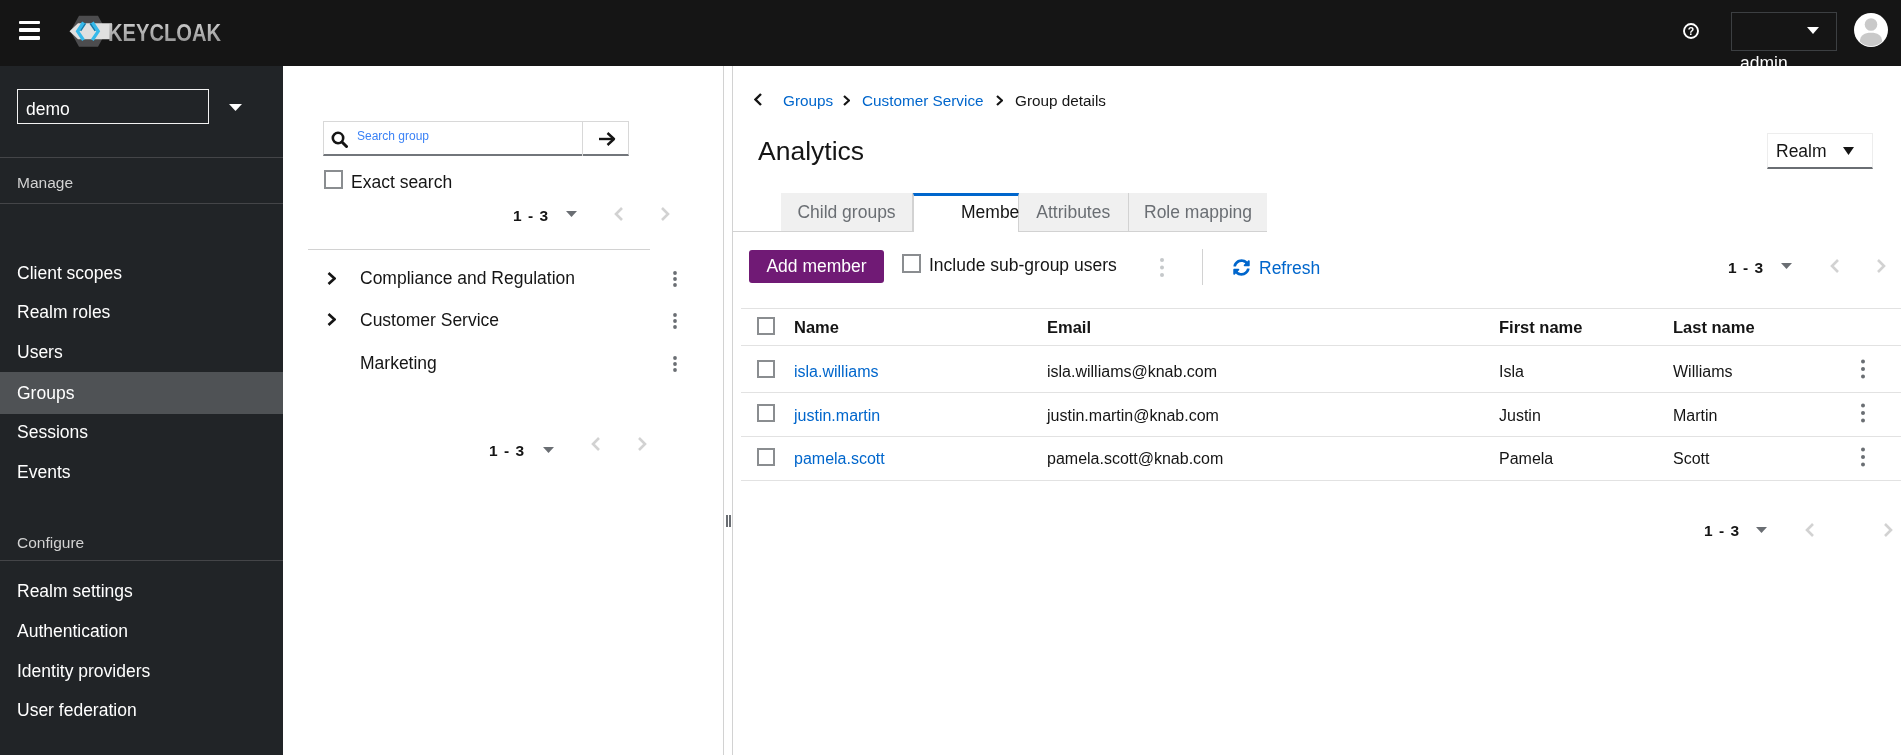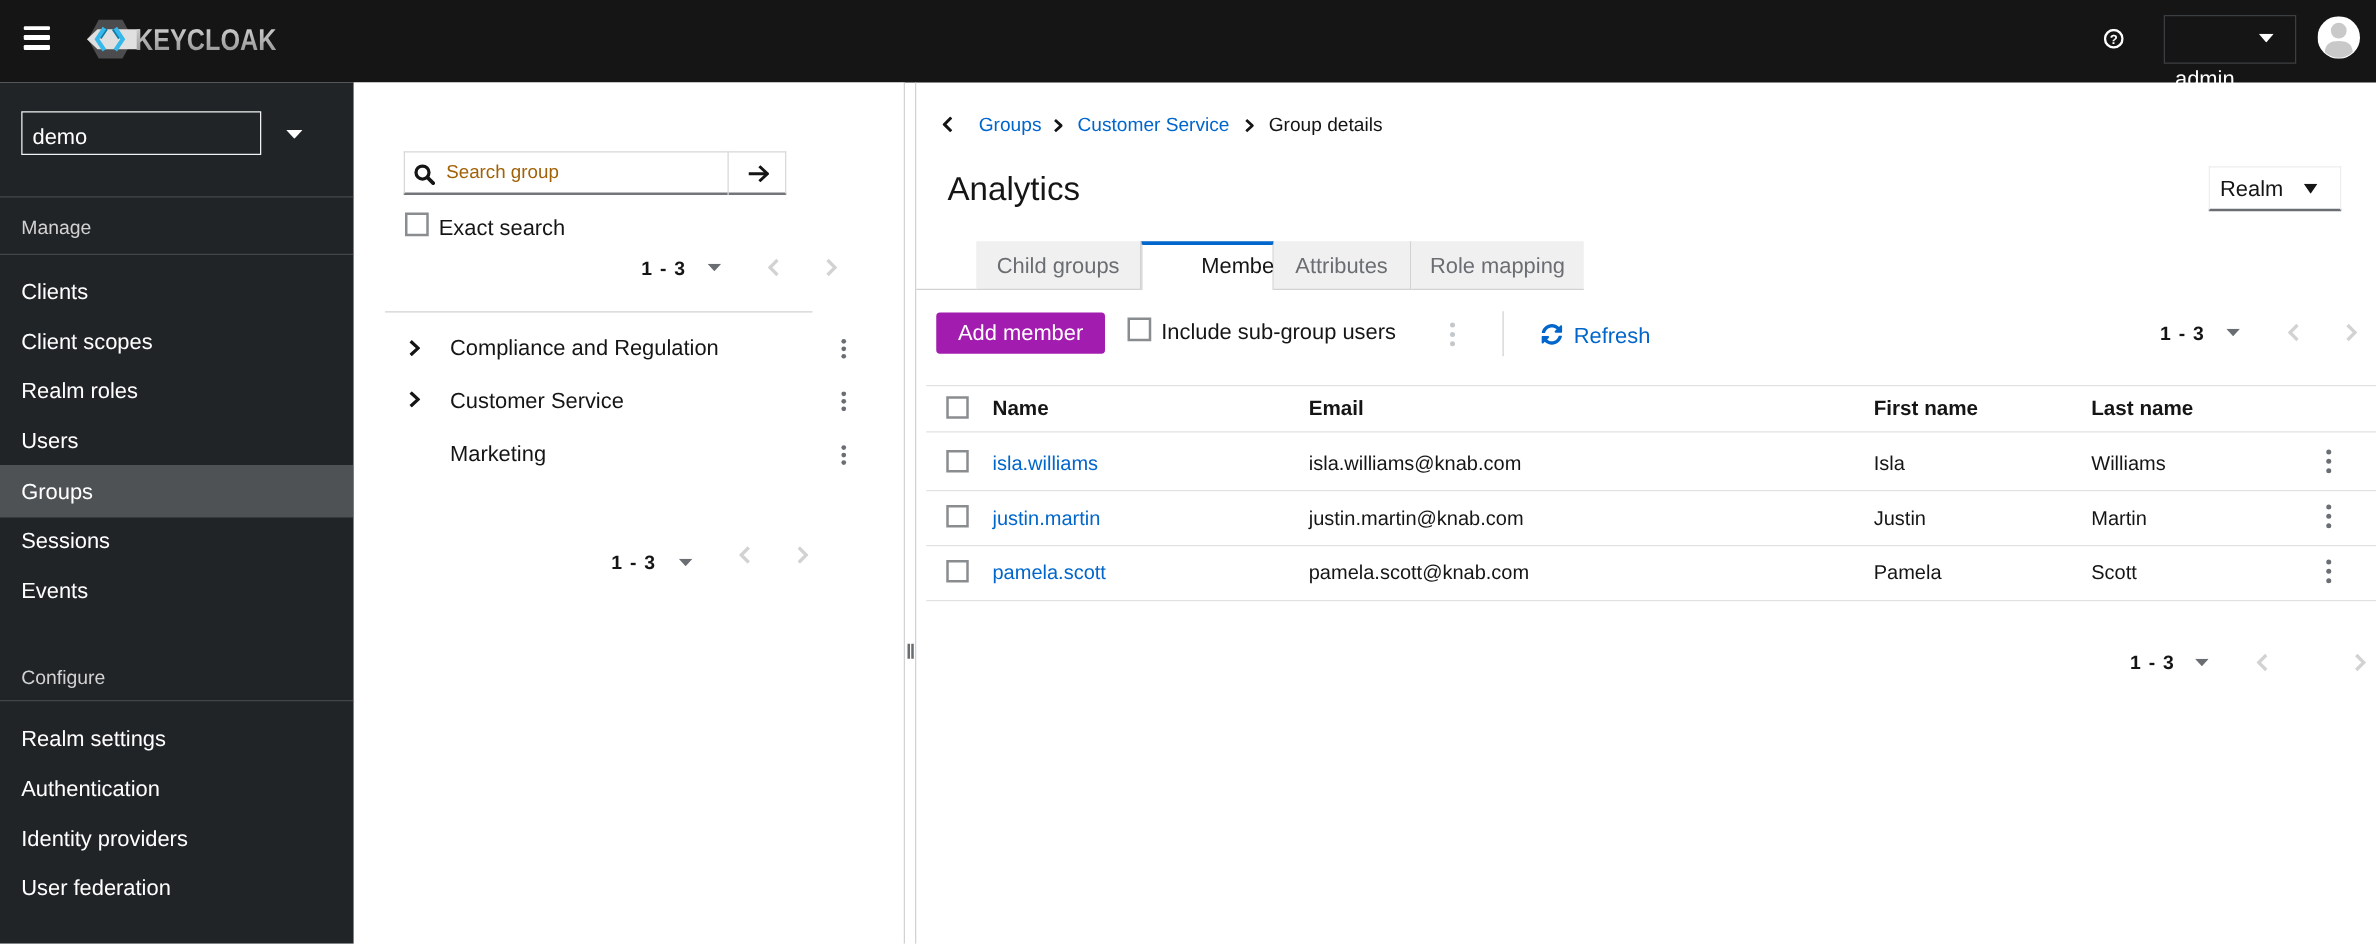--- a/index.html
+++ b/index.html
@@ -15,39 +15,39 @@
 .sdiv { position:absolute; left:0; width:283px; height:1px; background:#444548; }
 .navitem { position:absolute; left:0; width:283px; height:40px; line-height:40px; color:#fff; font-size:17.5px; padding-left:17px; }
 .navsel { background:#4f5255; }
 .sectitle { position:absolute; left:17px; color:#d2d2d2; font-size:15.5px; }
 #demosel { position:absolute; left:17px; top:23px; width:192px; height:35px; border:1px solid #f2f2f2; color:#fff; font-size:17.5px; line-height:38px; padding-left:8px; }
 
 #midpanel { position:absolute; left:283px; top:66px; width:440px; height:689px; background:#fff; }
 
 #searchbox { position:absolute; left:40px; top:55px; width:306px; height:35px; border:1px solid #d8d8d8; border-bottom:2px solid #72767b; background:#fff; }
 #searchbtn { position:absolute; right:0; top:-1px; width:46px; height:35px; border-left:1px solid #d8d8d8; }
-.placeholder { position:absolute; left:74px; top:63px; font-size:15px; color:#a16207;text-align:center; }
+.placeholder { position:absolute; left:74px; top:63px; font-size:12px; color:#3b82f6;text-align:center; }
 
 .cbox { position:absolute; width:19px; height:19px; border:2px solid #8a8d90; background:#fff; }
 .lbl { position:absolute; font-size:17.5px; color:#151515; }
 
 .pagnum { position:absolute; font-size:15.5px; font-weight:bold; color:#151515; letter-spacing:1px; }
 
 .treetext { position:absolute; font-size:17.5px; color:#151515; }
 
 #split1 { position:absolute; left:723px; top:66px; width:1px; height:689px; background:#d2d2d2; }
 #split2 { position:absolute; left:732px; top:66px; width:1px; height:689px; background:#d2d2d2; }
 .link { color:#0066cc; text-decoration:none; font-size:17.5px; }
 .bc { font-size:15.3px !important; }
 #title { position:absolute; left:758px; top:136px; font-size:26.5px; color:#151515; }
 
 .tab { position:absolute; top:193px; height:39px; background:#f0f0f0; color:#6a6e73; font-size:17.5px; text-align:center; border-bottom:1px solid #d2d2d2; }
 .tabactive { background:#fff; color:#151515; border-bottom:none; border-left:1px solid #d2d2d2; border-right:1px solid #d2d2d2; border-top:3px solid #0066cc; }
 
-#addmember { position:absolute; left:749px; top:250px; width:135px; height:33px; background:#a21caf; color:#fff; font-size:17.5px; text-align:center; line-height:33px; border-radius:3px; }
+#addmember { position:absolute; left:749px; top:250px; width:135px; height:33px; background:#701a75; color:#fff; font-size:17.5px; text-align:center; line-height:33px; border-radius:3px; }
 #actionbtn { position:absolute; left:1767px; top:133px; width:106px; height:36px; background:#fff; border:1px solid #ededed; border-bottom:2px solid #6a6e73; }
 
 .trow-border { position:absolute; left:741px; width:1160px; height:1px; background:#e2e2e2; }
 .cell { position:absolute; font-size:16px; color:#151515; }
 .bold { font-weight:bold; }
 .cell.link { font-size:16px; color:#0066cc; }
 .cell.bold { font-size:16.5px; }
 svg { display:block; }
 </style>
 </head>
@@ -89,21 +89,20 @@
 
   <div id="sidebar">
     <div id="demosel">demo
       <svg class="abs" style="left:211px; top:14px;" width="13" height="7" viewBox="0 0 13 7">
           <polygon points="0,0 13,0 6.5,7" fill="#fff"></polygon>
         </svg>
     </div>
     <div class="sdiv" style="top:90.7px"></div>
     <div class="sectitle" style="top:107.5px">Manage</div>
     <div class="sdiv" style="top:136.8px"></div>
-    <div class="navitem" style="top:147px">Clients</div>
     <div class="navitem" style="top:186.5px">Client scopes</div>
     <div class="navitem" style="top:226px">Realm roles</div>
     <div class="navitem" style="top:265.5px">Users</div>
     <div class="navitem navsel" style="top:305.5px; height:42.5px; line-height:42.5px;">Groups</div>
     <div class="navitem" style="top:345.5px">Sessions</div>
     <div class="navitem" style="top:385.5px">Events</div>
     <div class="sectitle" style="top:468px">Configure</div>
     <div class="sdiv" style="top:493.5px"></div>
     <div class="navitem" style="top:505px">Realm settings</div>
     <div class="navitem" style="top:544.5px">Authentication</div>

